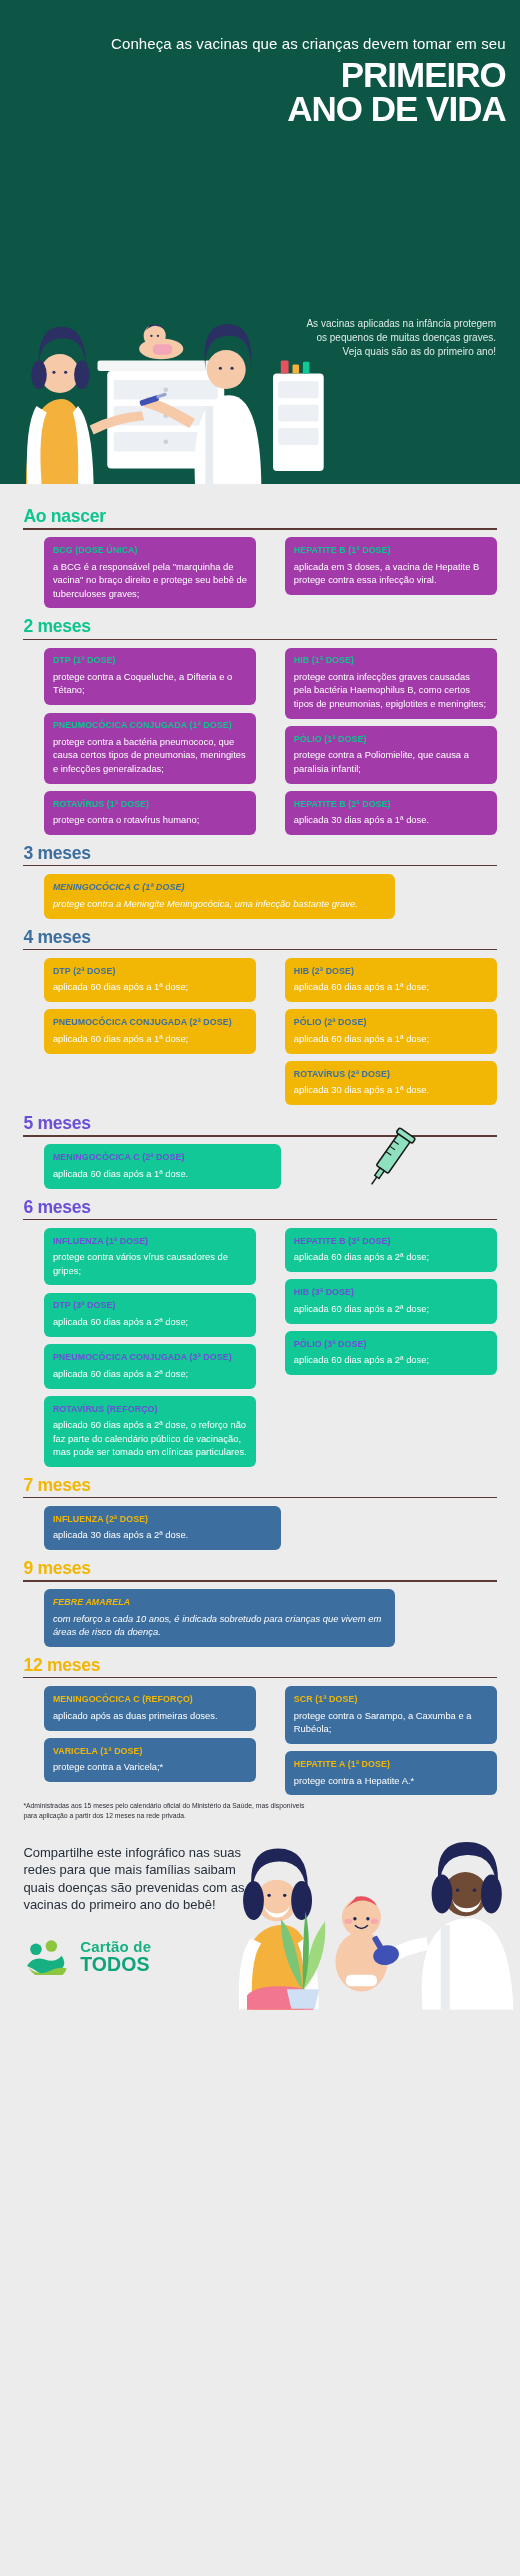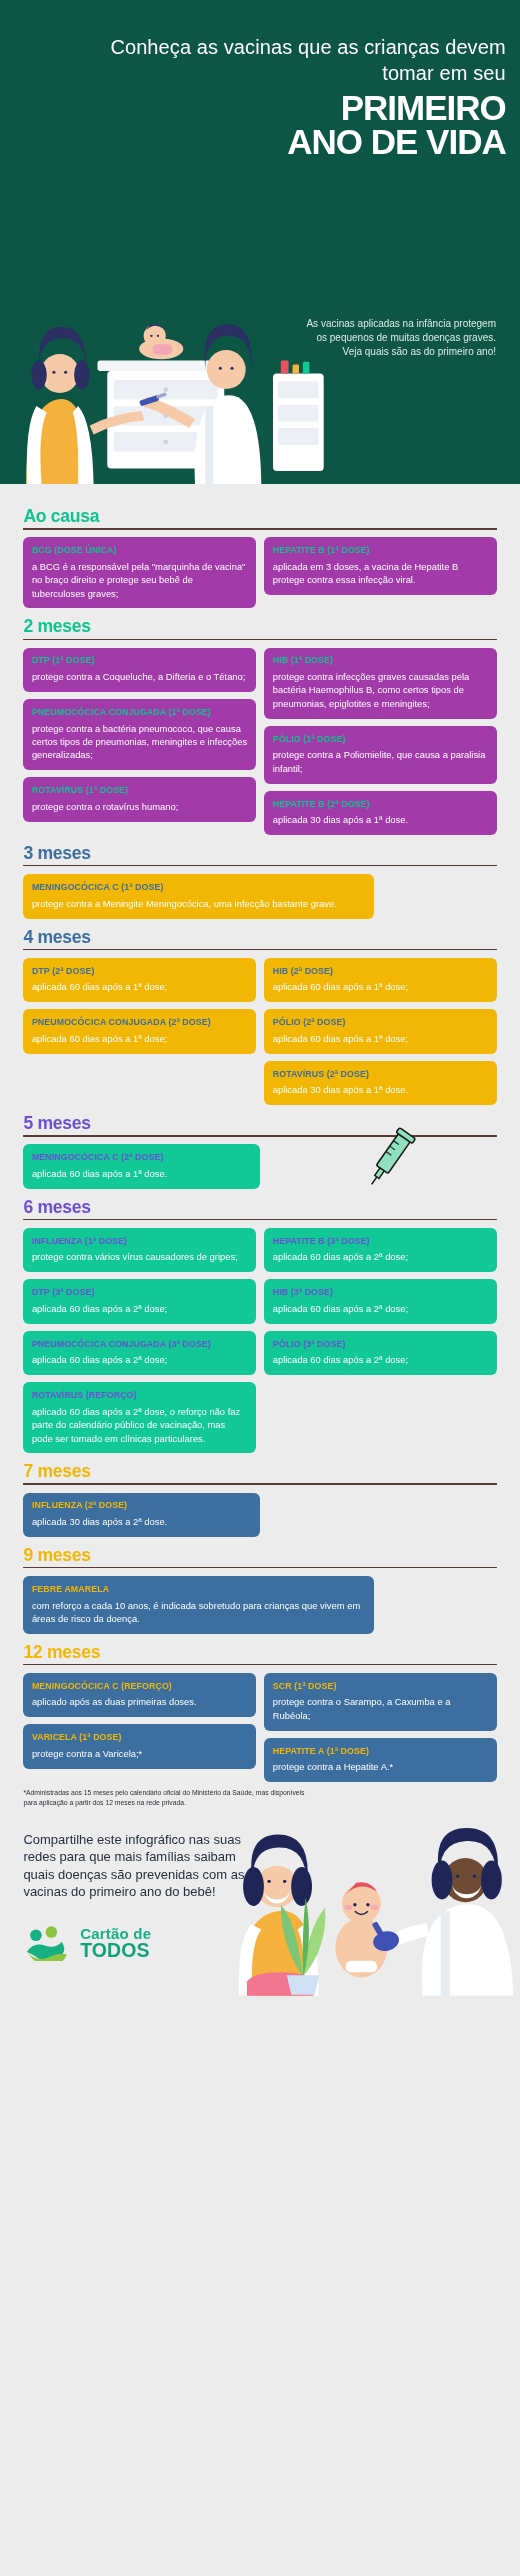--- a/index.html
+++ b/index.html
@@ -19,21 +19,21 @@
     overflow: hidden;
   }
   .hero-text-wrap {
     position: absolute;
     right: 14.3px;
     top: 34px;
     width: 416px;
     text-align: right;
   }
   .hero-kicker {
-    font-size: 20px;
+    font-size: 15px;
     line-height: 1.32;
     color: #ffffff;
     font-weight: 300;
     letter-spacing: 0.1px;
   }
   .hero-title {
     margin-top: 3.9px;
     font-size: 35px;
     line-height: .98;
     font-weight: 900;
@@ -83,21 +83,21 @@
     background: #5b3a35;
     width: 100%;
     margin-bottom: 7.8px;
   }
 
   .cols {
     display: flex;
     gap: 8.5px;
     align-items: flex-start;
   }
-  .col { width: 50%; display: flex; flex-direction: column; gap: 7.2px; }
+  .col { width: 50%; display: flex; flex-direction: column; gap: 7.2px; margin-left: 21px; }
 
   .card {
     border-radius: 5.9px;
     padding: 7.8px 8.5px 8.5px 8.5px;
     color: #ffffff;
   }
   .card-title {
     font-size: 8.8px;
     font-weight: 800;
     letter-spacing: 0.1px;
@@ -120,21 +120,21 @@
 
   .t-teal   { color: #0ec48f; }
   .t-blue   { color: #3c6e9f; }
   .t-purple { color: #6b4fd6; }
   .t-yellow { color: #f2b705; }
 
   .h-teal   { color: #0ec48f; }
   .h-blue   { color: #3c6e9f; }
   .h-purple { color: #6b4fd6; }
   .h-yellow { color: #f2b705; }
-  .wide-75 { width: 74%; }
+  .wide-75 { width: 74%; font-style: italic; }
 
   .syringe-art {
     position: absolute;
     right: 78px;
     top: 9px;
     width: 56px;
     height: 72px;
   }
 
   .footnote {
@@ -260,21 +260,21 @@
       <div>ANO DE VIDA</div>
     </div>
   </div>
 
   <div class="hero-desc">As vacinas aplicadas na infância protegem os pequenos de muitas doenças graves. Veja quais são as do primeiro ano!</div>
 </div>
 
 <div class="content">
 
   <div class="section">
-    <div class="section-title h-teal">Ao causa</div>
+    <div class="section-title h-teal">Ao nascer</div>
     <div class="section-rule"></div>
     <div class="cols">
       <div class="col">
         <div class="card c-purple">
           <div class="card-title t-teal">BCG (DOSE ÚNICA)</div>
           <div class="card-body">a BCG é a responsável pela "marquinha de vacina" no braço direito e protege seu bebê de tuberculoses graves;</div>
         </div>
       </div>
       <div class="col">
         <div class="card c-purple">

